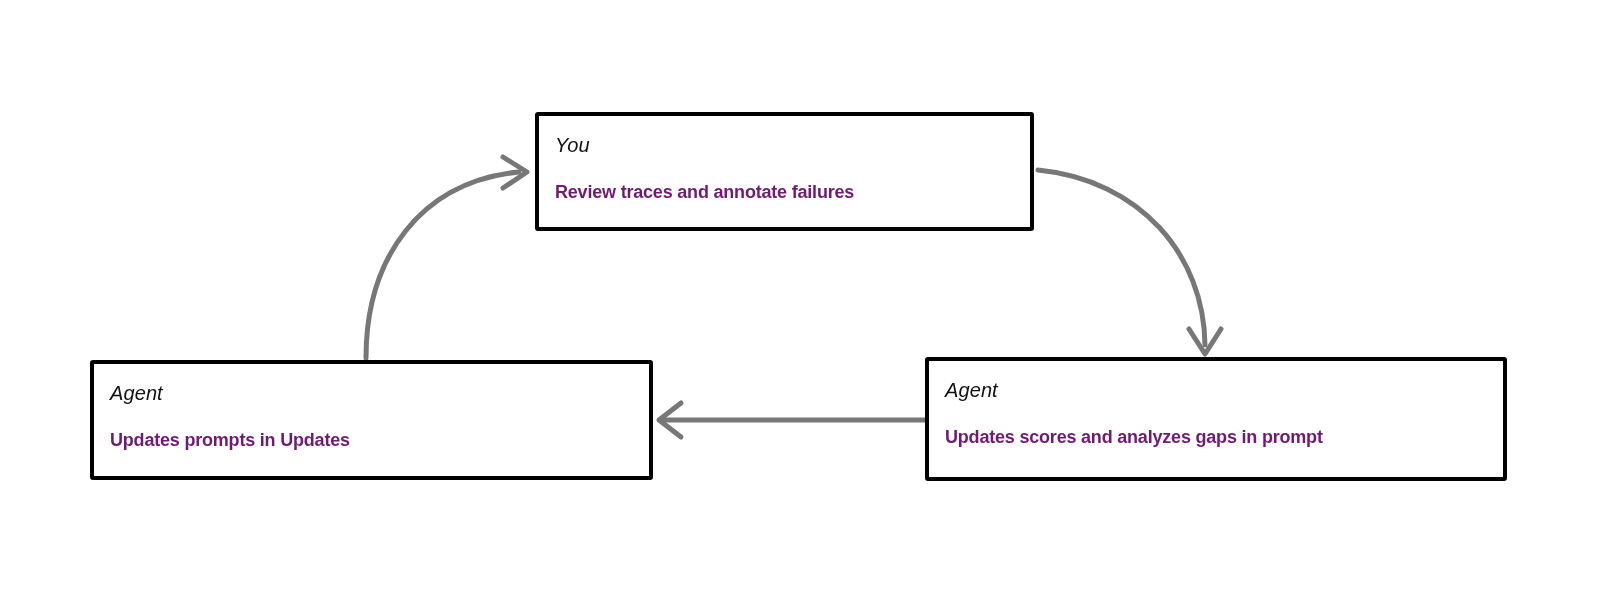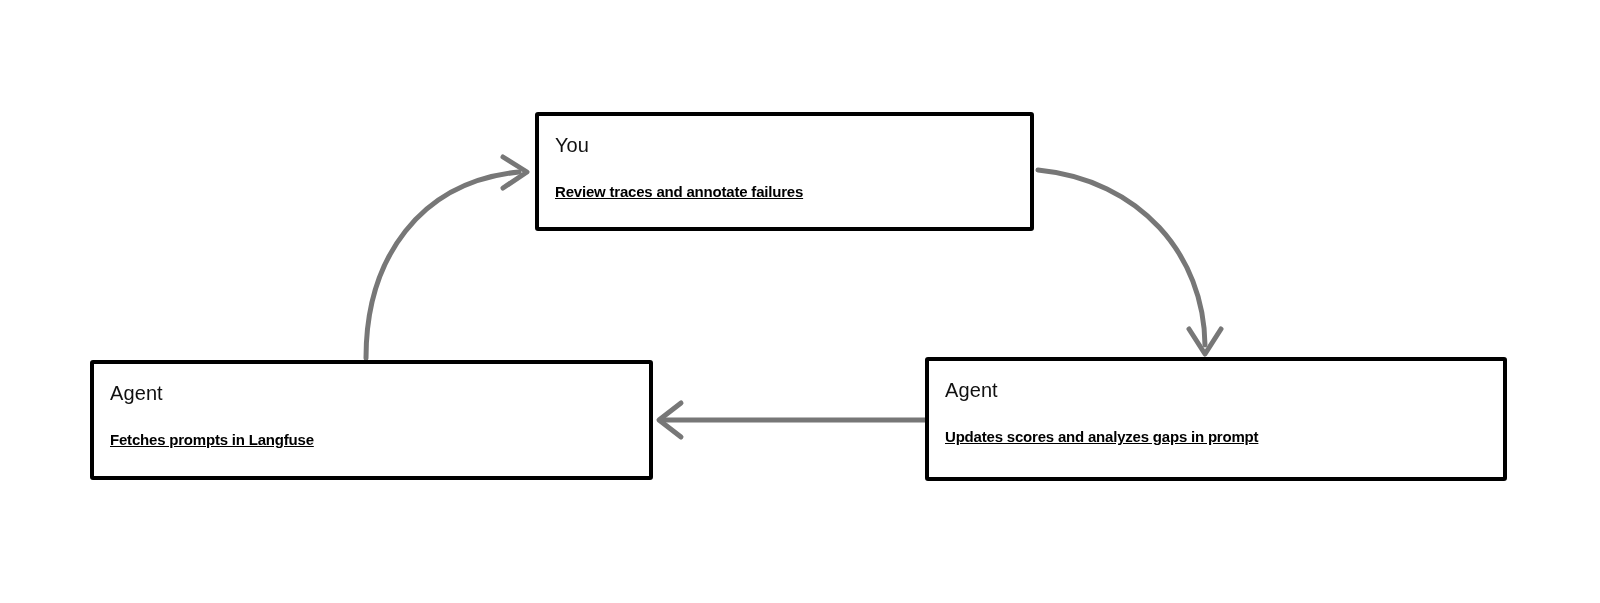--- a/index.html
+++ b/index.html
@@ -32,35 +32,35 @@
     background: #ffffff;
     border: 4px solid #000000;
     border-radius: 3px;
     padding: 18px 16px 16px 16px;
     display: flex;
     flex-direction: column;
     justify-content: flex-start;
     z-index: 2;
   }
   .node-role {
+    font-style: italic;
     font-weight: 400;
     font-size: 20px;
     line-height: 22px;
     color: #111111;
     letter-spacing: 0.1px;
     margin-bottom: 24px;
   }
   .node-title {
     font-weight: 700;
-    font-size: 15px;
+    font-size: 18px;
     line-height: 24px;
-    color: #000000;
+    color: #701a75;
     letter-spacing: -0.2px;
     white-space: nowrap;
-    text-decoration: underline;
   }
 
   
   #node-review {
     left: 535px;
     top: 112px;
     width: 499px;
     height: 119px;
   }
   
@@ -106,16 +106,16 @@
     <div class="node-title">Review traces and annotate failures</div>
   </div>
 
   <div class="node" id="node-fetch">
     <div class="node-role">Agent</div>
     <div class="node-title">Updates scores and analyzes gaps in prompt</div>
   </div>
 
   <div class="node" id="node-update">
     <div class="node-role">Agent</div>
-    <div class="node-title">Fetches prompts in Langfuse</div>
+    <div class="node-title">Updates prompts in Updates</div>
   </div>
 
 </div>
 
 </body></html>

